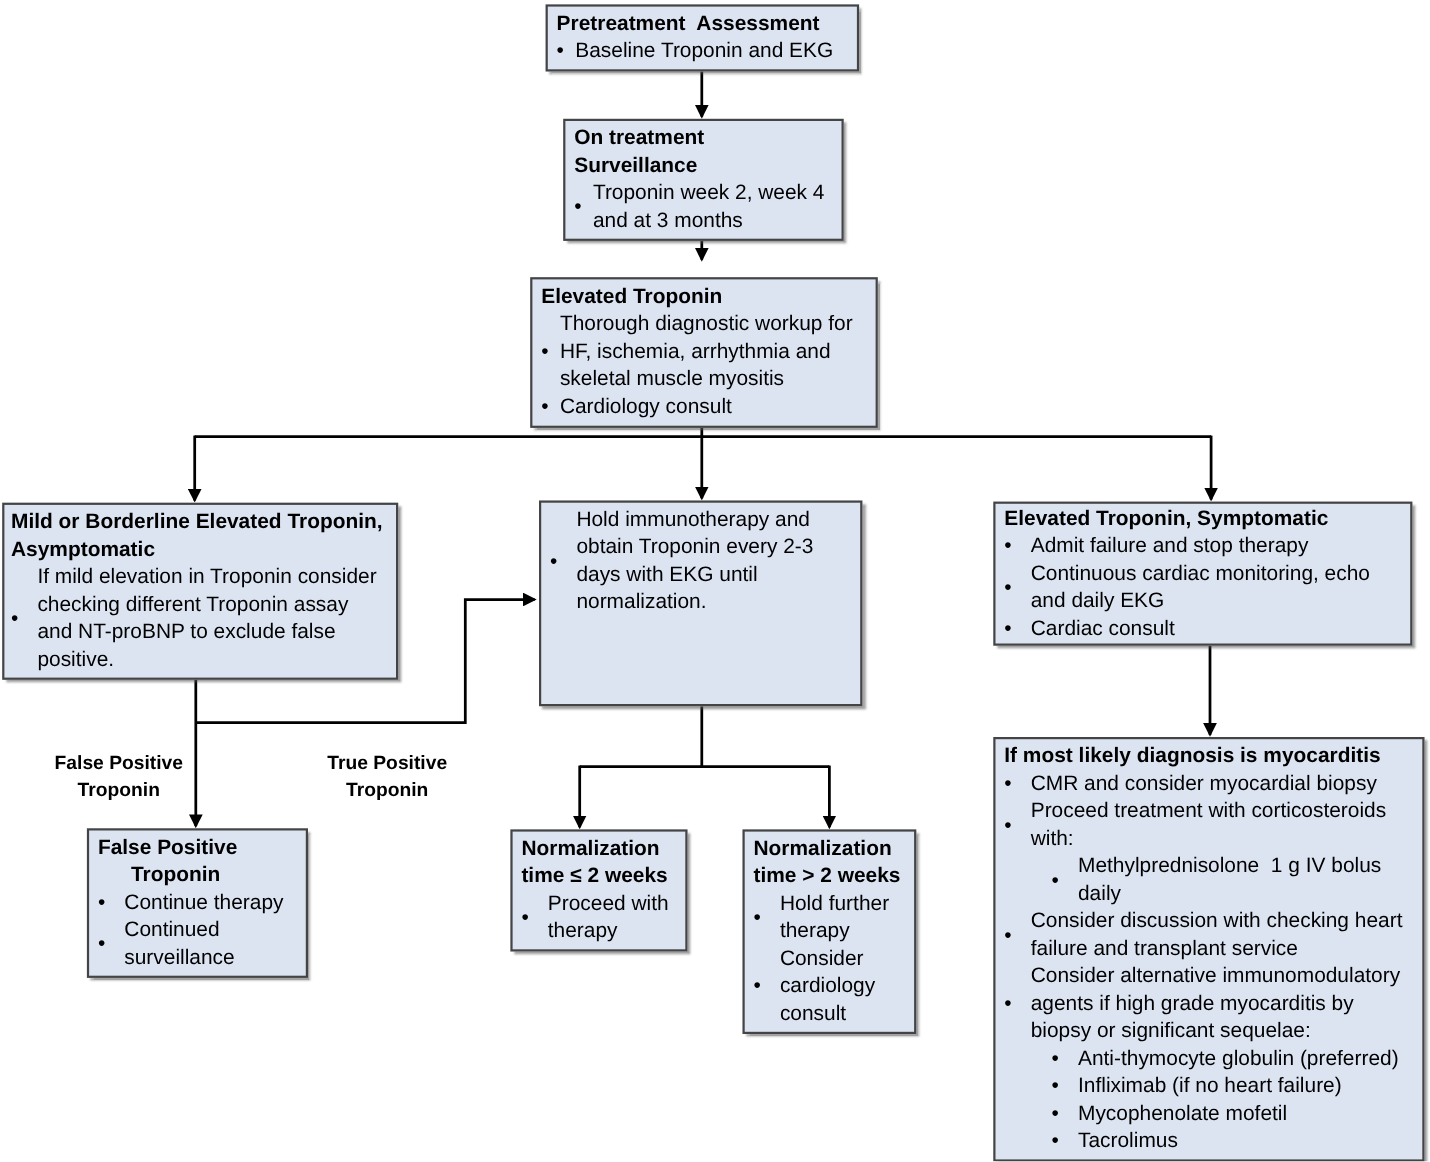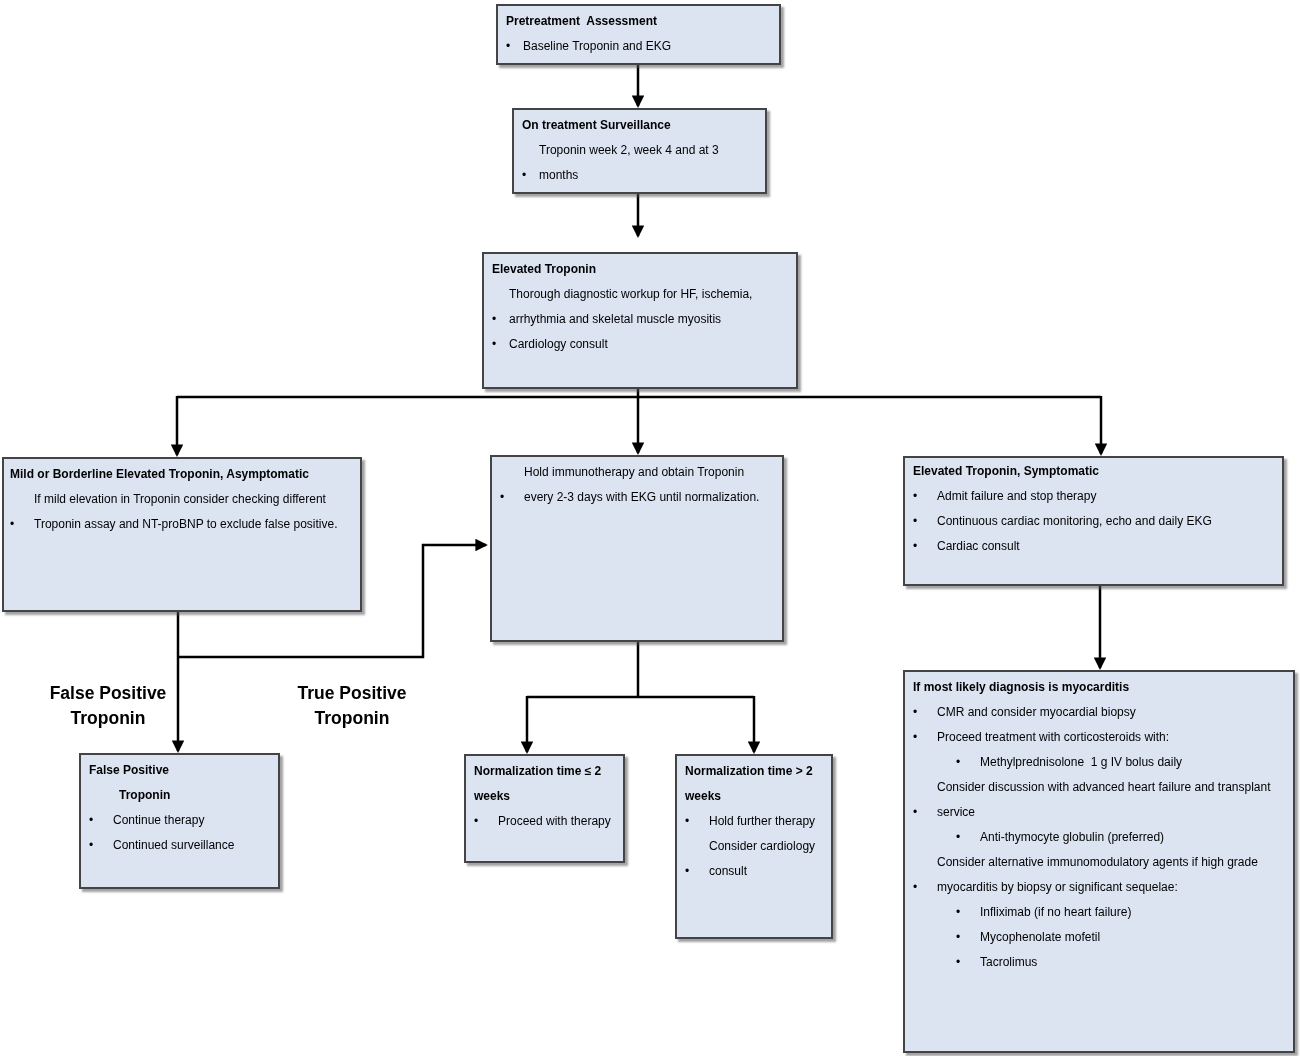--- a/index.html
+++ b/index.html
@@ -14,25 +14,25 @@
   #canvas{position:relative;width:1300px;height:1056px;background:var(--background);overflow:hidden;}
   #connectors{position:absolute;left:0;top:0;width:1300px;height:1056px;}
   #connectors path{stroke:var(--arrow_color);stroke-width:2.5;fill:none;}
   #arrowhead path{fill:var(--arrow_color);stroke:none;}
   .node{
     position:absolute;box-sizing:border-box;
     background:var(--box_fill);
     border:2px solid var(--box_border);
     box-shadow:3px 3px 2px rgba(85,85,85,0.55);
     padding:3px 8px 4px 8px;
-    font-size:12px;line-height:25px;
+    font-size:19px;line-height:25px;
   }
   .title{font-weight:bold;white-space:pre-wrap;}
   .title.t2{padding-left:30px;}
-  .row{display:flex;align-items:flex-end;white-space:pre-wrap;}
+  .row{display:flex;align-items:center;white-space:pre-wrap;}
   .row .g{flex:0 0 24px;}
   .row .g::before{content:"\2022";}
   .row .bt{flex:1 1 auto;}
   .tight .row .g{flex:0 0 17px;}
   .row.lv2{margin-left:43px;}
   .edge-label{
     position:absolute;font-weight:bold;font-size:17.5px;line-height:25px;
     text-align:center;white-space:pre-line;
   }
 </style>
@@ -167,30 +167,30 @@
     <div class="row">
       <span class="g"></span>
       <span class="bt">Proceed treatment with corticosteroids with:</span>
     </div>
     <div class="row lv2">
       <span class="g"></span>
       <span class="bt">Methylprednisolone  1 g IV bolus daily</span>
     </div>
     <div class="row">
       <span class="g"></span>
-      <span class="bt">Consider discussion with advanced heart failure and transplant service</span>
+      <span class="bt">Consider discussion with checking heart failure and transplant service</span>
+    </div>
+    <div class="row">
+      <span class="g"></span>
+      <span class="bt">Consider alternative immunomodulatory agents if high grade myocarditis by biopsy or significant sequelae:</span>
     </div>
     <div class="row lv2">
       <span class="g"></span>
       <span class="bt">Anti-thymocyte globulin (preferred)</span>
     </div>
-    <div class="row">
-      <span class="g"></span>
-      <span class="bt">Consider alternative immunomodulatory agents if high grade myocarditis by biopsy or significant sequelae:</span>
-    </div>
     <div class="row lv2">
       <span class="g"></span>
       <span class="bt">Infliximab (if no heart failure)</span>
     </div>
     <div class="row lv2">
       <span class="g"></span>
       <span class="bt">Mycophenolate mofetil</span>
     </div>
     <div class="row lv2">
       <span class="g"></span>

